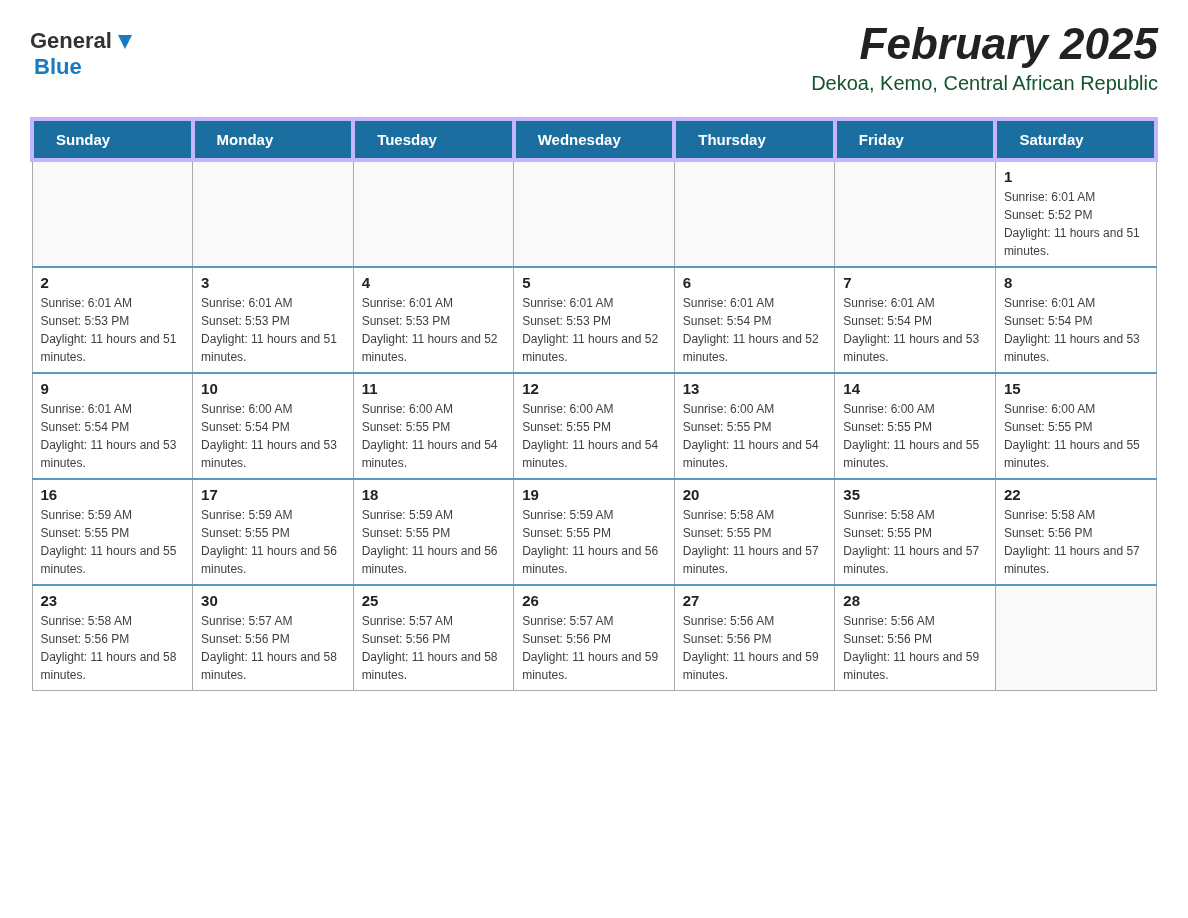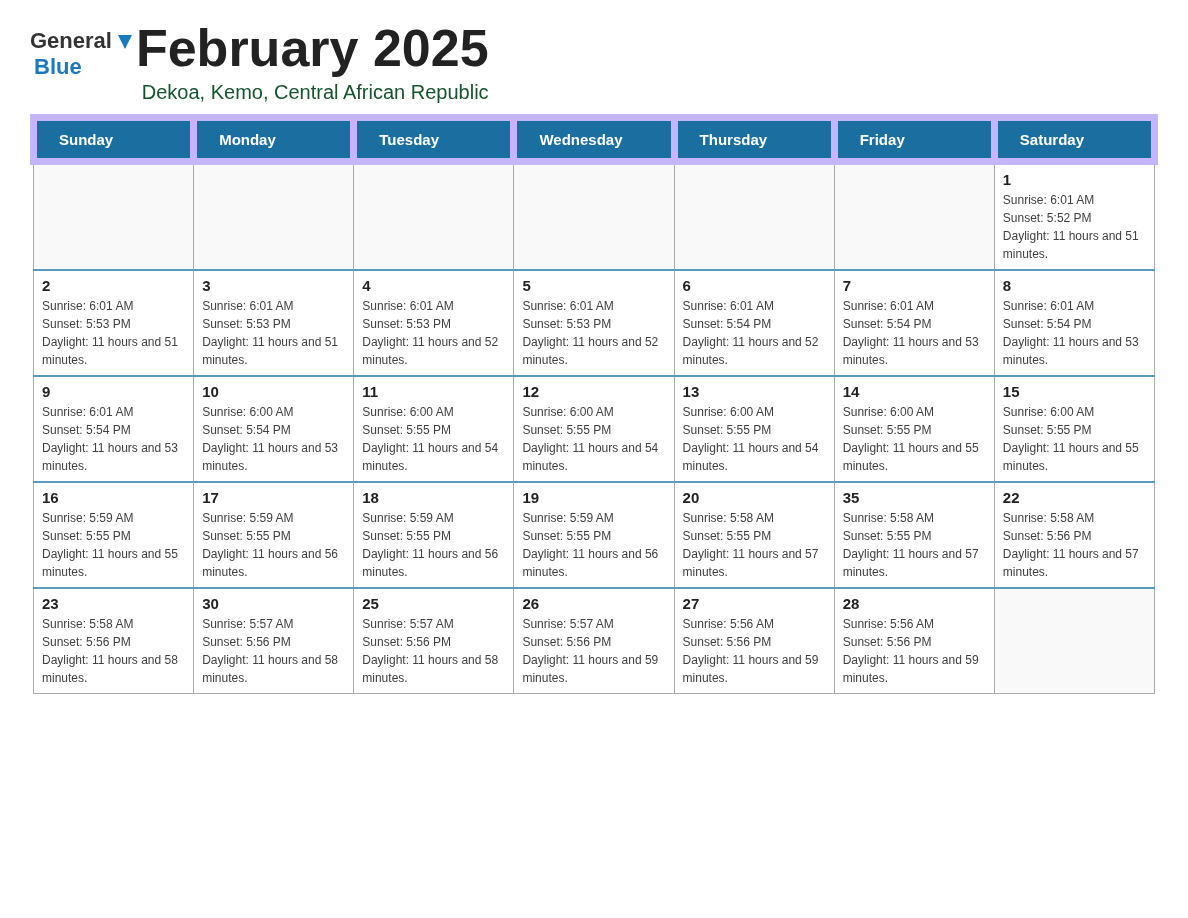--- a/index.html
+++ b/index.html
@@ -5,23 +5,23 @@
     * { margin: 0; padding: 0; box-sizing: border-box; }
     body {
       font-family: Arial, sans-serif;
       background: #fff;
       width: 1188px;
       min-height: 918px;
       padding: 20px 30px;
     }
     .header {
       display: flex;
-      justify-content: flex-start;
+      justify-content: space-between;
       align-items: flex-start;
-      margin-bottom: 10px;
+      margin-bottom: 22px;
     }
     .logo {
       display: flex;
       align-items: center;
       gap: 4px;
       margin-top: 8px;
     }
     .logo-text-general {
       font-size: 22px;
       font-weight: bold;
@@ -29,43 +29,44 @@
     }
     .logo-text-blue {
       font-size: 22px;
       font-weight: bold;
       color: #1a7abf;
     }
     .title-section {
       text-align: right;
     }
     .main-title {
-      font-size: 52px;
+      font-size: 44px;
       font-weight: bold;
       color: #222;
       line-height: 1.1;
+      font-style: italic;
     }
     .subtitle {
       font-size: 20px;
       color: #14532d;
       margin-top: 4px;
     }
     .calendar {
       width: 100%;
       border-collapse: collapse;
       margin-top: 10px;
     }
     .calendar th {
       background-color: #1a6fa0;
       color: #fff;
       font-size: 15px;
       font-weight: bold;
       padding: 10px 22px;
       text-align: left;
-      border: 7px solid #c4b5fd;
+      border: 4px solid #c4b5fd;
       margin-top: 22px;
     }
     .calendar td {
       border: 1px solid #aaa;
       vertical-align: top;
       padding: 6px 8px;
       width: calc(100% / 7);
       min-height: 110px;
       font-size: 12.5px;
       color: #222;

